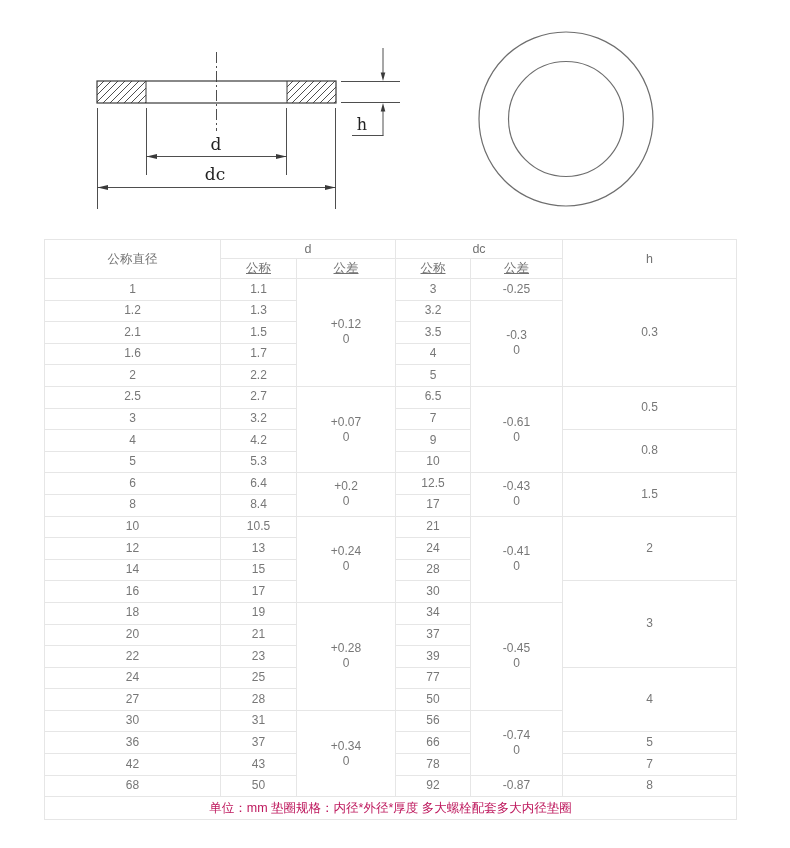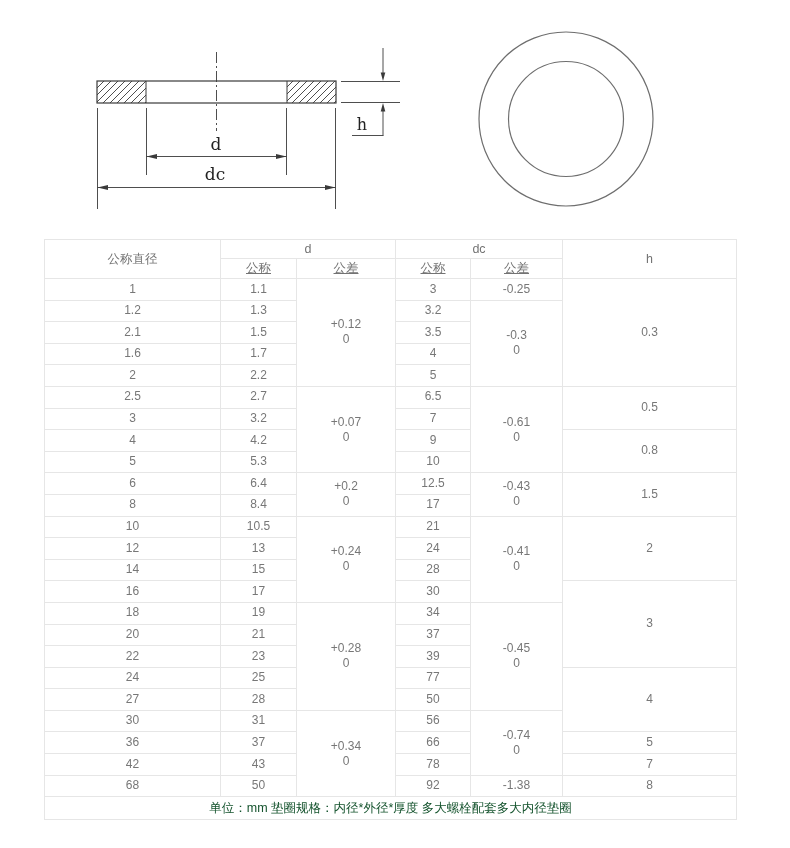--- a/index.html
+++ b/index.html
@@ -20,21 +20,21 @@
     text-align:center;vertical-align:middle;
     padding:0;font-weight:normal;
     line-height:1.3;
     background:#ffffff;
   }
   table.spec thead th{font-size:12.5px;color:#737373;}
   table.spec thead tr.h1 th{height:18px;}
   table.spec thead tr.h2 th{height:19px;text-decoration:underline;}
   table.spec tbody td{height:20.6px;}
   table.spec td.tol div{line-height:15px;}
-  table.spec tfoot td{height:22px;font-size:12.5px;color:#14532d;}
+  table.spec tfoot td{height:22px;font-size:12.5px;color:#be185d;}
   text.dim-label{font-family:"DejaVu Serif",serif;fill:#222222;}
 </style>
 </head>
 <body>
 
 <div class="screen">
 
   <svg id="section-svg" class="drawing-svg" width="350" height="200" viewBox="0 0 350 200">
     <defs>
       <pattern id="hatch" patternUnits="userSpaceOnUse" width="7" height="7">
@@ -283,21 +283,21 @@
         <td>42</td>
         <td>43</td>
         <td>78</td>
         <td>7</td>
       </tr>
       <tr>
         <td>68</td>
         <td>50</td>
         <td>92</td>
         <td class="tol">
-            <div>-1.38</div>
+            <div>-0.87</div>
           </td>
         <td>8</td>
       </tr>
     </tbody>
     <tfoot>
       <tr>
         <td colspan="6">单位：mm 垫圈规格：内径*外径*厚度 多大螺栓配套多大内径垫圈</td>
       </tr>
     </tfoot>
   </table>

